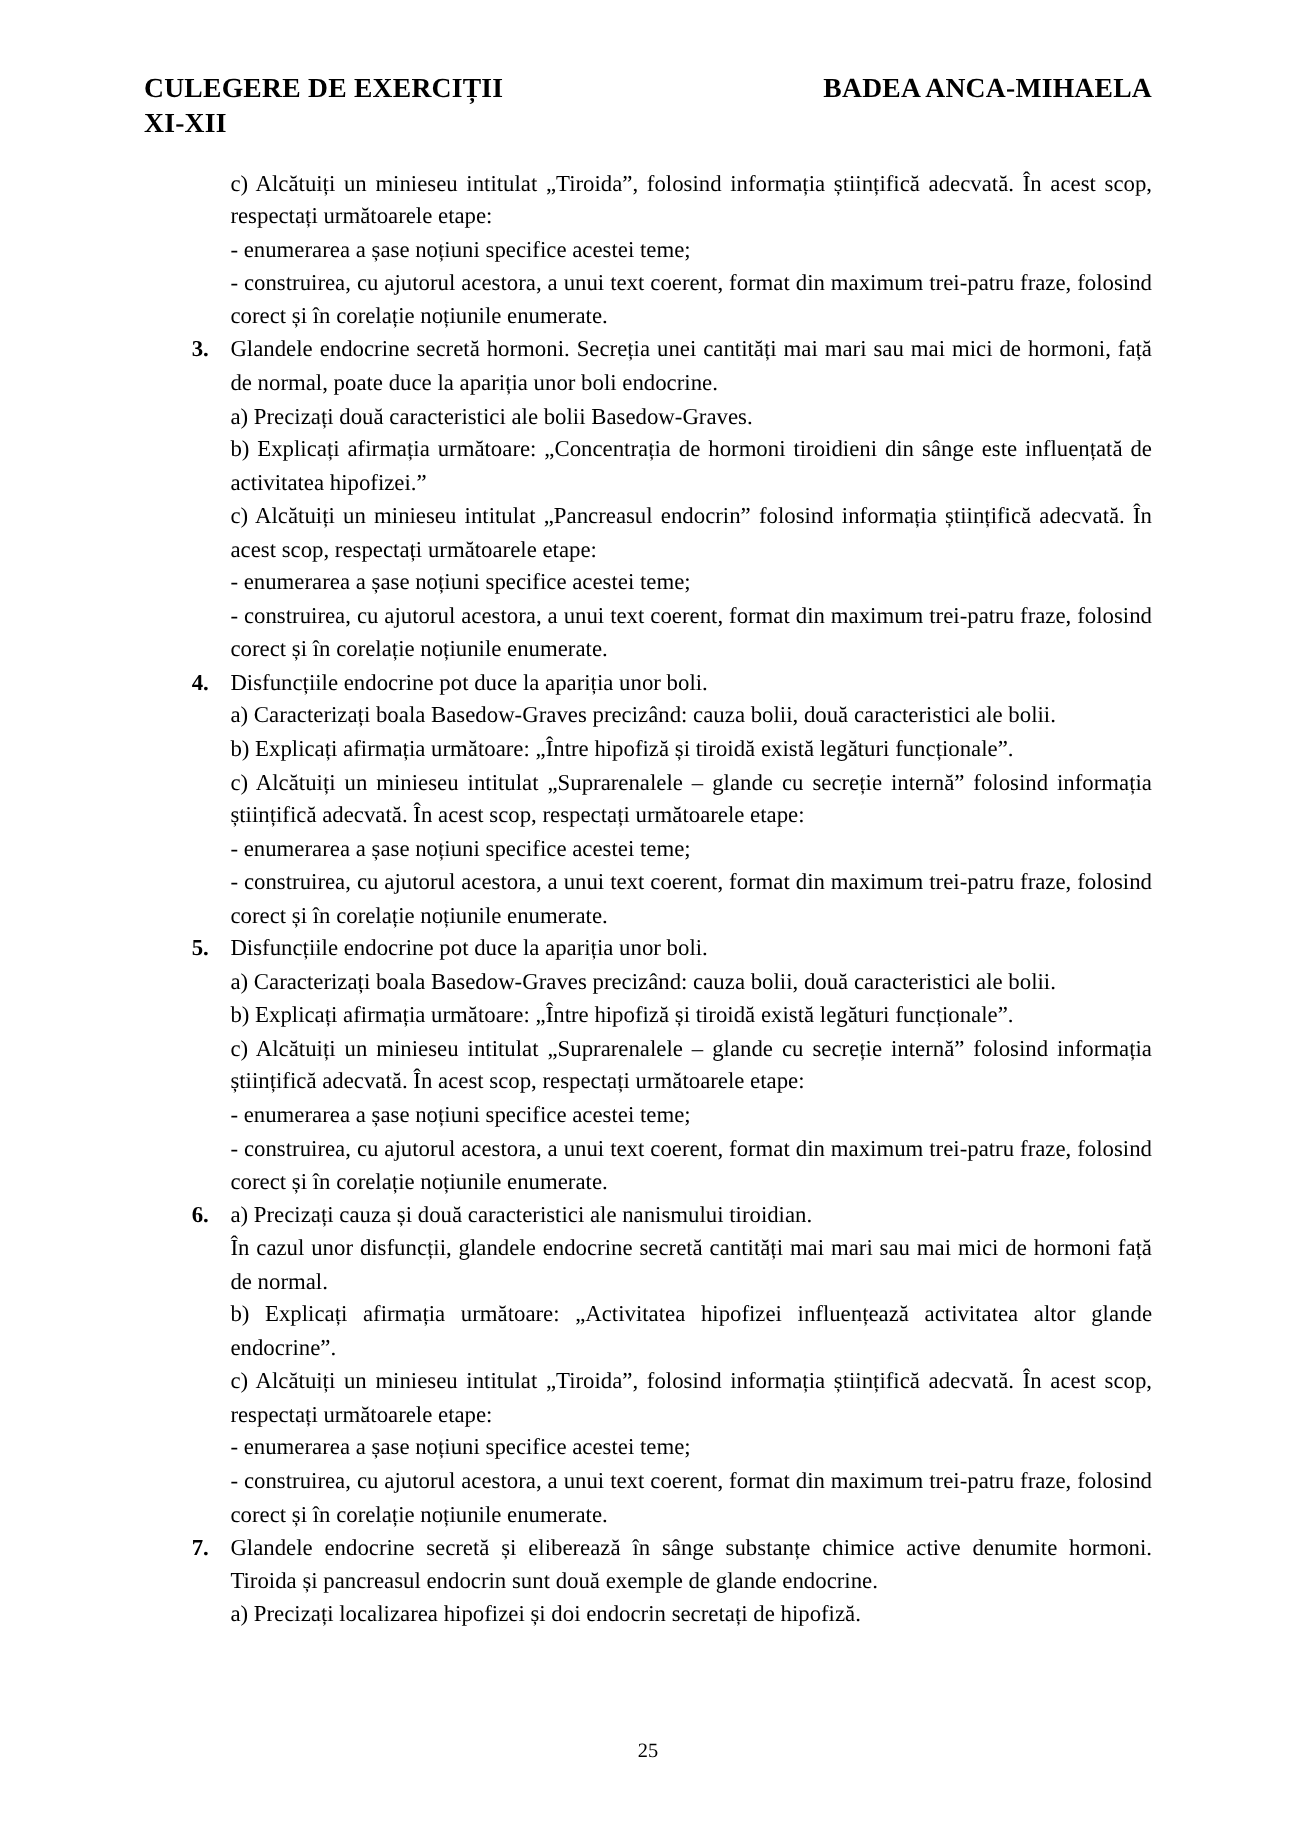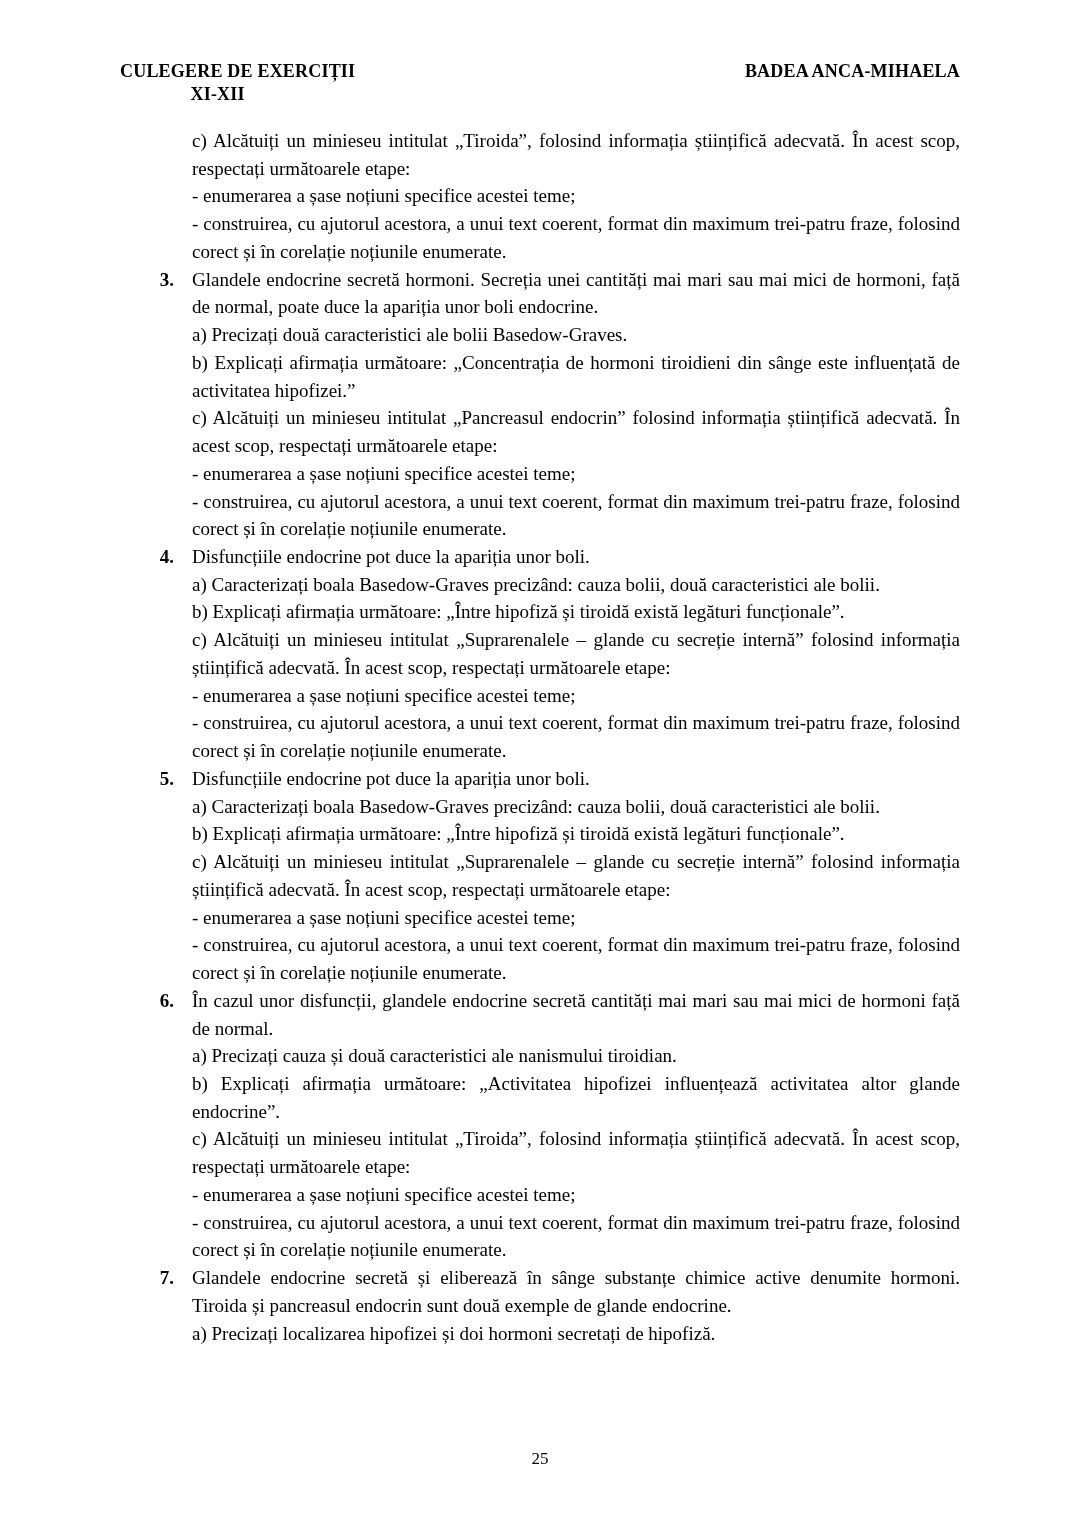--- a/index.html
+++ b/index.html
@@ -19,31 +19,31 @@
     height: 1527px;
     box-sizing: border-box;
     padding: 60px 120px 30px 120px;
     position: relative;
   }
   .header {
     display: flex;
     justify-content: space-between;
     align-items: flex-start;
     font-weight: bold;
-    font-size: 18px;
+    font-size: 23px;
     letter-spacing: 0.2px;
     margin-bottom: 22px;
   }
   .header-left {
     text-align: left;
     line-height: 1.25;
   }
   .header-left .line2 {
     display: block;
-    text-align: center;
+    text-align: left;
     padding-right: 40px;
   }
   .header-right {
     text-align: right;
     padding-top: 1px;
     margin-left: 16px;
   }
   .content {
     font-size: 19px;
     line-height: 1.46;
@@ -137,34 +137,34 @@
         <p class="para">b) Explicați afirmația următoare: „Între hipofiză și tiroidă există legături funcționale”.</p>
         <p class="para">c) Alcătuiți un minieseu intitulat „Suprarenalele – glande cu secreție internă” folosind informația științifică adecvată. În acest scop, respectați următoarele etape:</p>
         <p class="para">- enumerarea a șase noțiuni specifice acestei teme;</p>
         <p class="para">- construirea, cu ajutorul acestora, a unui text coerent, format din maximum trei-patru fraze, folosind corect și în corelație noțiunile enumerate.</p>
       </div>
     </div>
 
     <div class="item">
       <div class="item-num">6.</div>
       <div class="item-body">
+        <p class="para">a) Precizați cauza și două caracteristici ale nanismului tiroidian.</p>
         <p class="para item-title">În cazul unor disfuncții, glandele endocrine secretă cantități mai mari sau mai mici de hormoni față de normal.</p>
-        <p class="para">a) Precizați cauza și două caracteristici ale nanismului tiroidian.</p>
         <p class="para">b) Explicați afirmația următoare: „Activitatea hipofizei influențează activitatea altor glande endocrine”.</p>
         <p class="para">c) Alcătuiți un minieseu intitulat „Tiroida”, folosind informația științifică adecvată. În acest scop, respectați următoarele etape:</p>
         <p class="para">- enumerarea a șase noțiuni specifice acestei teme;</p>
         <p class="para">- construirea, cu ajutorul acestora, a unui text coerent, format din maximum trei-patru fraze, folosind corect și în corelație noțiunile enumerate.</p>
       </div>
     </div>
 
     <div class="item">
       <div class="item-num">7.</div>
       <div class="item-body">
         <p class="para item-title">Glandele endocrine secretă și eliberează în sânge substanțe chimice active denumite hormoni. Tiroida și pancreasul endocrin sunt două exemple de glande endocrine.</p>
-        <p class="para">a) Precizați localizarea hipofizei și doi hormoni secretați de hipofiză.</p>
+        <p class="para">a) Precizați localizarea hipofizei și doi endocrin secretați de hipofiză.</p>
       </div>
     </div>
 
   </div>
 
   <div class="pagenum">25</div>
 
 </div>
 
 </body></html>

